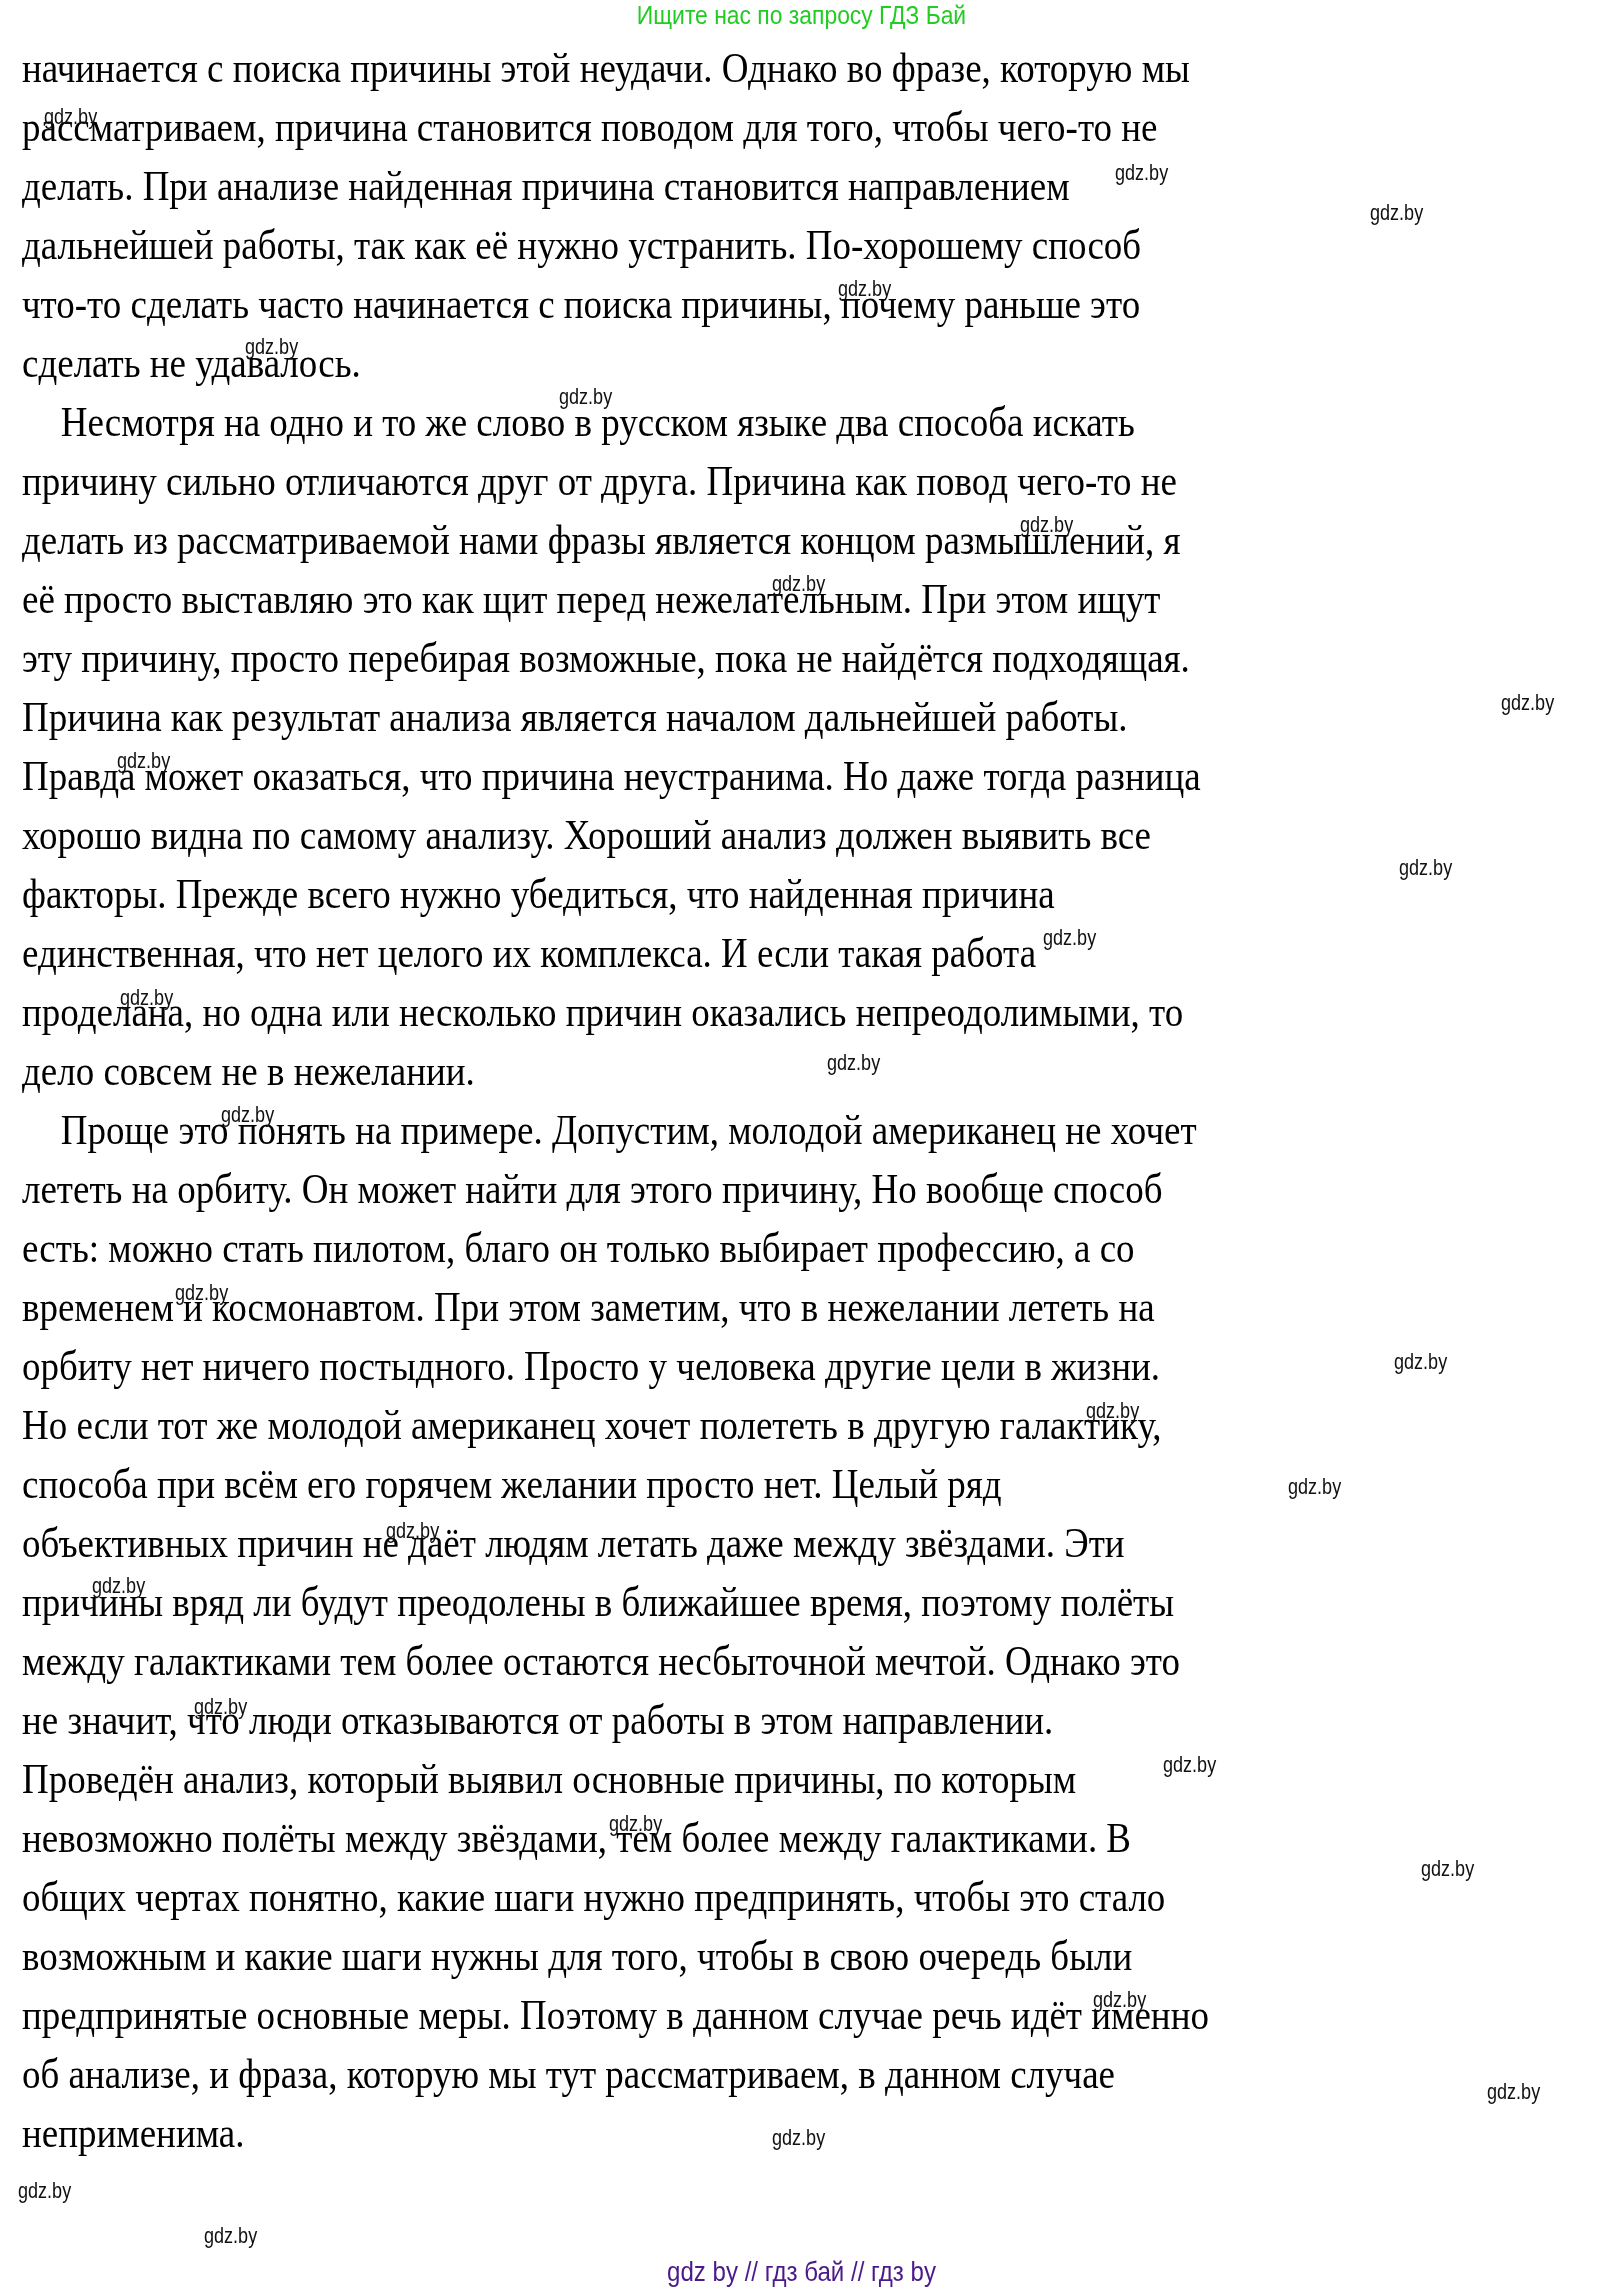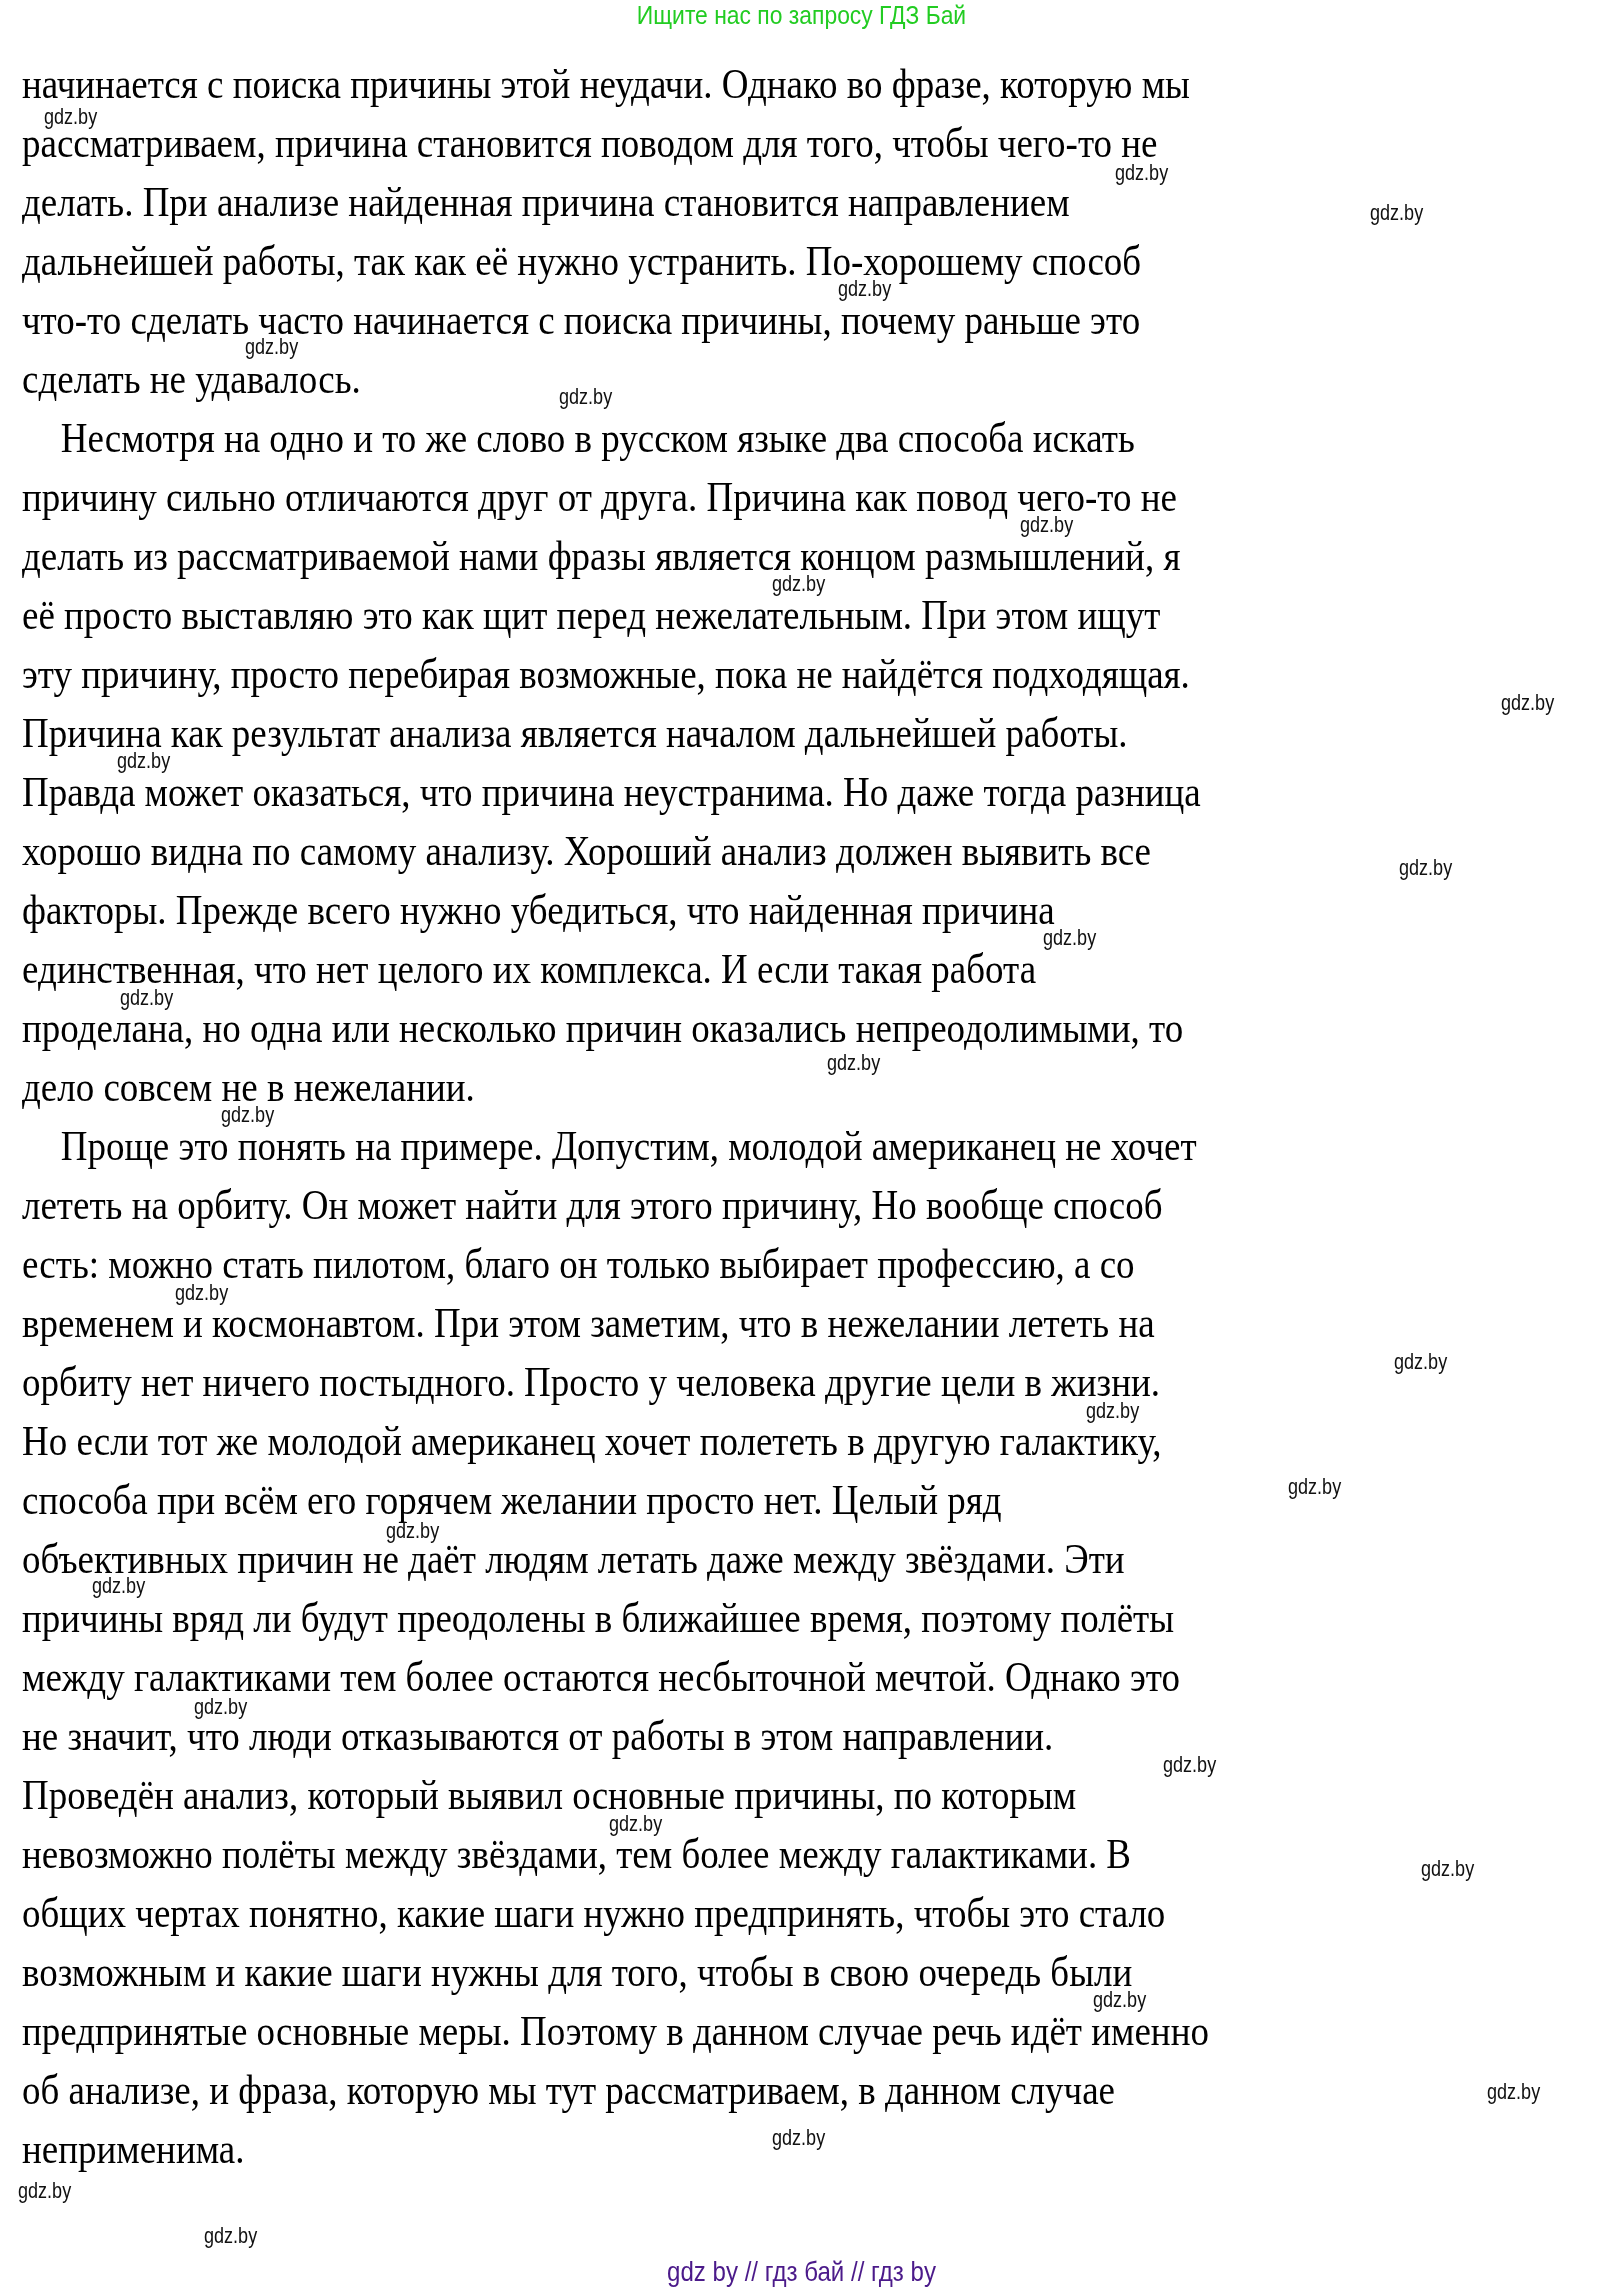--- a/index.html
+++ b/index.html
@@ -5,21 +5,21 @@
   html, body { margin: 0; padding: 0; background: #ffffff; }
   body { width: 1603px; height: 2295px; position: relative; overflow: hidden; }
   .header {
     position: absolute; left: 0; top: 0; width: 1603px; text-align: center;
     font-family: "Liberation Sans", sans-serif; font-size: 26px; color: #22cc22;
     line-height: 31px; top: 0px;
     transform: scaleX(0.88); transform-origin: center top;
   }
   .text {
     position: absolute; left: 21.5px; top: 38px; width: 1536px;
-    font-family: "Liberation Serif", serif; font-size: 43px; line-height: 59px; color: #000; margin-top: 16px;
+    font-family: "Liberation Serif", serif; font-size: 43px; line-height: 59px; color: #000;
   }
   .line { white-space: nowrap; height: 59px; transform: scaleX(0.86); transform-origin: left center; }
   .line.indent { padding-left: 45px; }
   .wm {
     position: absolute; font-family: "Liberation Sans", sans-serif; font-size: 22px;
     color: #111; transform: scaleX(0.82); transform-origin: left top; line-height: 23px;
   }
   .footer {
     position: absolute; left: 0; top: 2256px; width: 1603px; text-align: center;
     font-family: "Liberation Sans", sans-serif; font-size: 28px; color: #4b1a8a;

